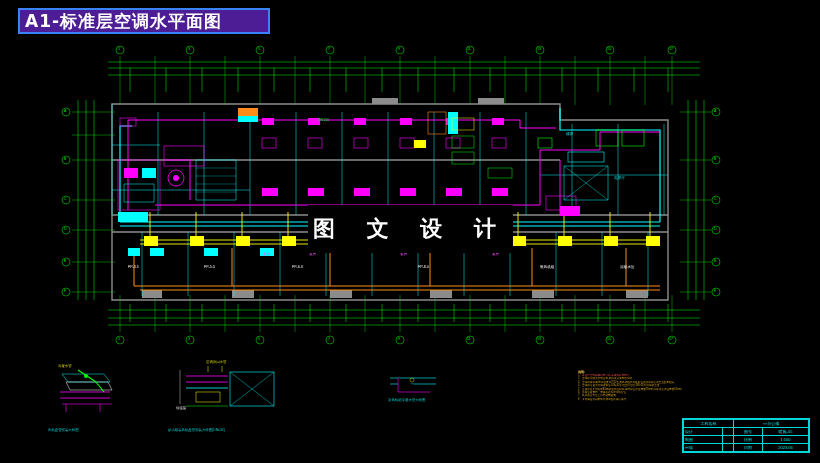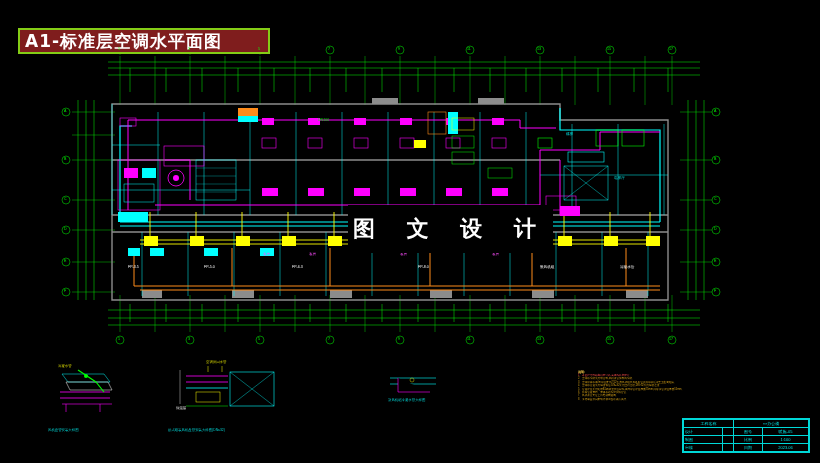--- a/index.html
+++ b/index.html
@@ -3,36 +3,35 @@
 <meta charset="utf-8">
 <style>
   html,body{margin:0;padding:0;background:#fff;}
   body{font-family:"Liberation Sans",sans-serif;}
   #stage{
     position:relative;width:820px;height:463px;background:#000;overflow:hidden;
   }
   
   #title-bar{
     position:absolute;left:18px;top:8px;width:252px;height:26px;
-    border:2px solid #84cc16;box-sizing:border-box;background:#7f1d1d;
-    display:flex;align-items:center;margin-top:20px;
+    border:2px solid #3b82f6;box-sizing:border-box;background:#4c1d95;
+    display:flex;align-items:center;
   }
   #title-text{
     color:#ffffff;font-size:17px;font-weight:bold;letter-spacing:1px;
     padding-left:5px;white-space:nowrap;
     font-family:"DejaVu Sans",sans-serif;
   }
   
   #plan{position:absolute;left:0;top:0;width:820px;height:463px;}
   
   #watermark{
     position:absolute;left:308px;top:205px;width:205px;height:48px;
     background:#000;display:flex;align-items:center;justify-content:center;
     z-index:40;
-    margin-left:40px;
   }
   #watermark span{
     color:#fff;font-size:22px;letter-spacing:12px;font-weight:bold;
     font-family:"DejaVu Sans",sans-serif;
   }
   
   #notes{
     position:absolute;left:578px;top:370px;width:200px;z-index:30;
   }
   #notes .nl{color:#d4a017;font-size:2.6px;line-height:3.4px;white-space:nowrap;}

